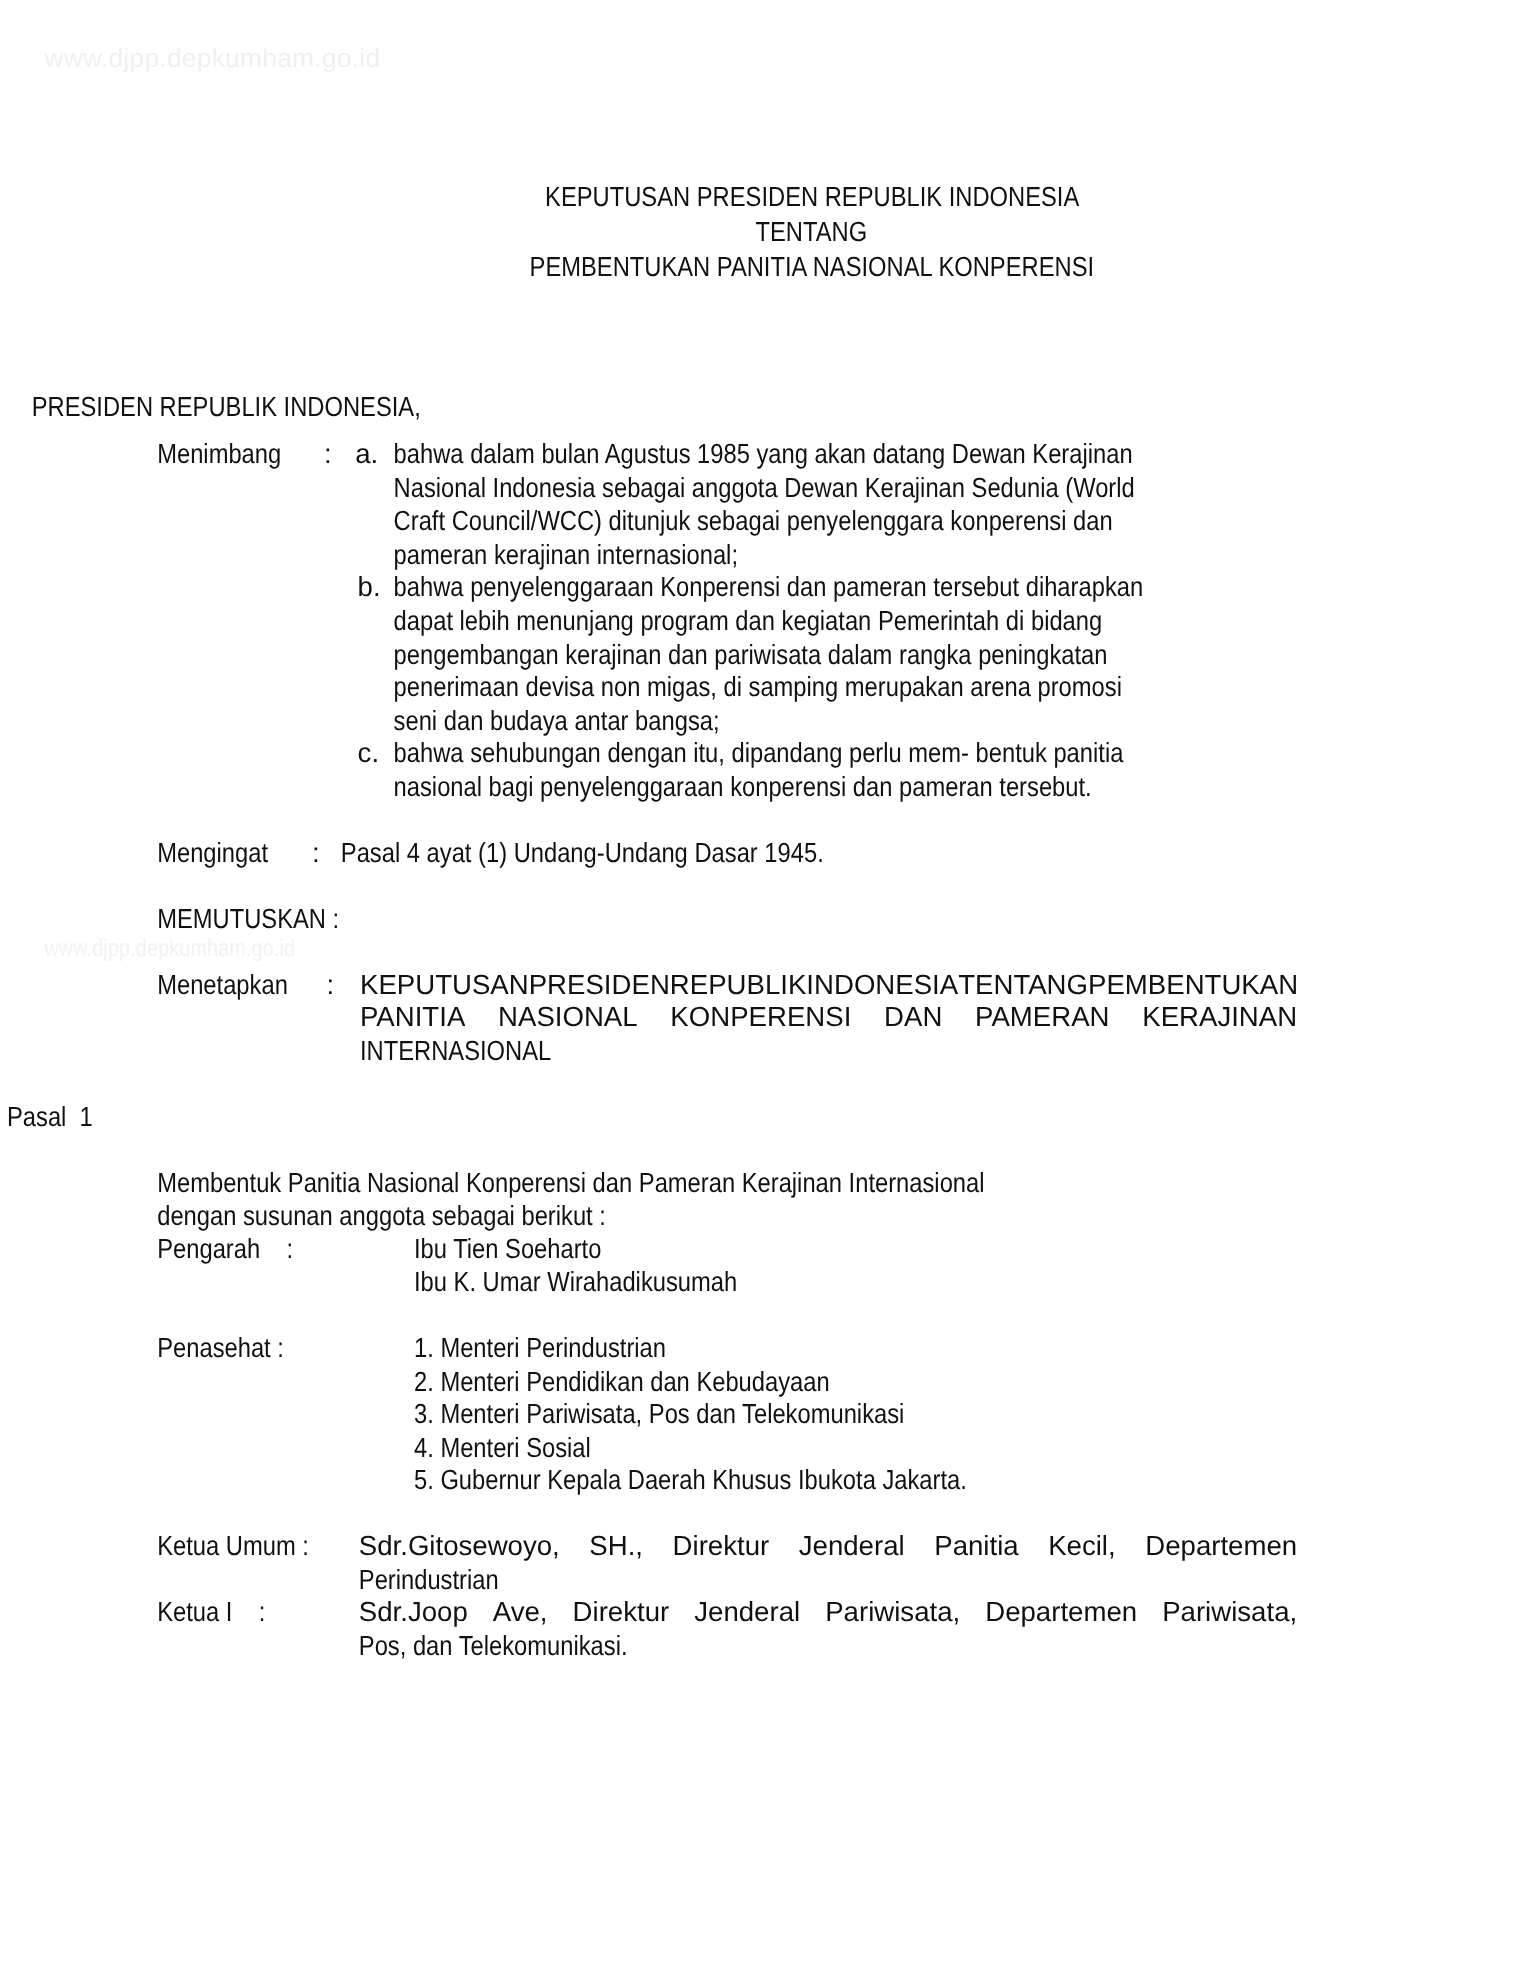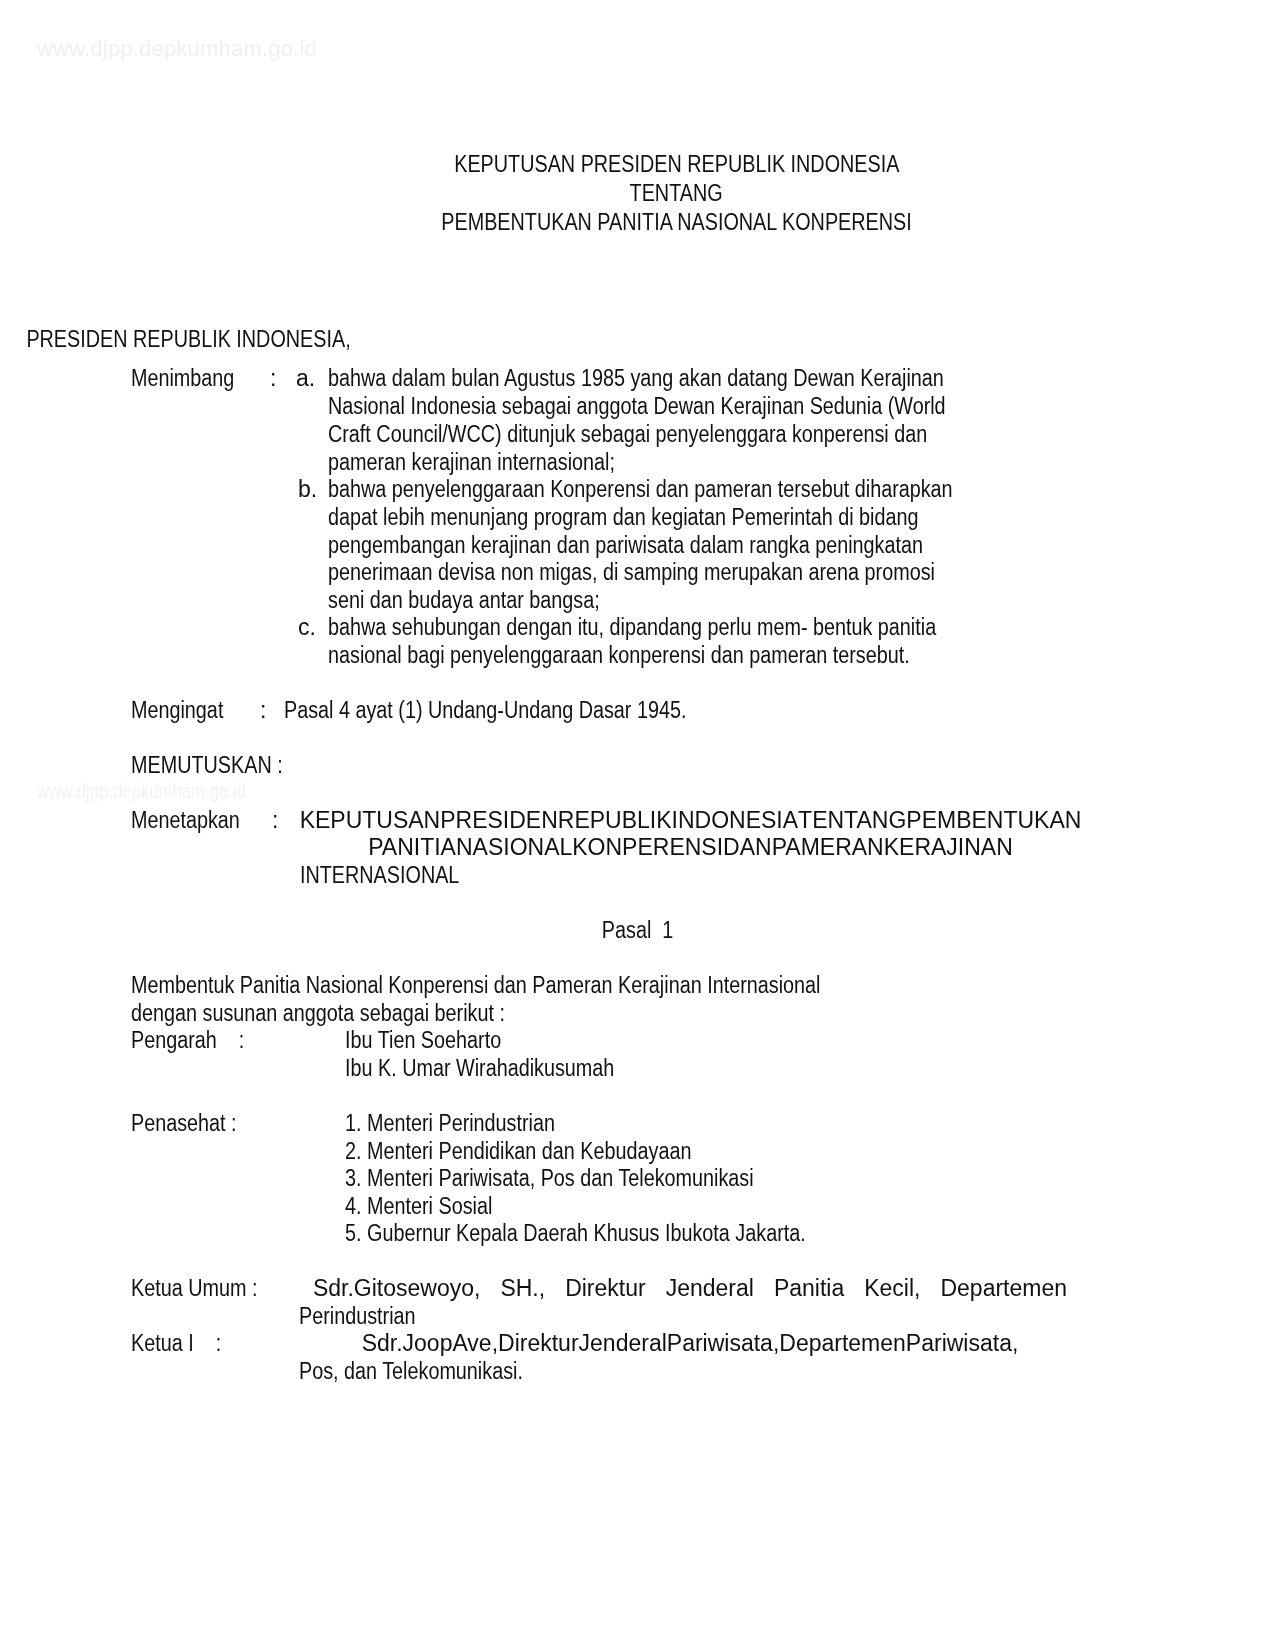--- a/index.html
+++ b/index.html
@@ -19,23 +19,23 @@
     }
     .cond { display: inline-block; transform: scaleX(0.86); transform-origin: left top; white-space: nowrap; }
     .title {
       position: absolute; left: 0; width: 1275px; top: 150px; text-align: center; margin-left: 39px;
     }
     .title div { height: 29px; }
     .title .c { display: inline-block; transform: scaleX(0.86); transform-origin: center top; white-space: nowrap; }
     .presiden { position: absolute; left: 0; width: 1275px; top: 325px; text-align: left; }
     .presiden .c { display: inline-block; transform: scaleX(0.86); transform-origin: center top; white-space: nowrap; }
     .abs { position: absolute; white-space: nowrap; }
-    .ctr { position: absolute; left: 0; width: 1275px; text-align: center; }
+    .ctr { position: absolute; left: 0; width: 1275px; text-align: left; }
     .ctr .c { display: inline-block; transform: scaleX(0.86); transform-origin: center top; }
-    .justline { display: flex; justify-content: center; white-space: nowrap; }
+    .justline { display: flex; justify-content: space-between; white-space: nowrap; }
   </style>
 </head>
 <body>
 
 <div class="wm wm-top">www.djpp.depkumham.go.id</div>
 <div class="wm wm-mid">www.djpp.depkumham.go.id</div>
 
 <div class="doc">
 
   <div class="title">

